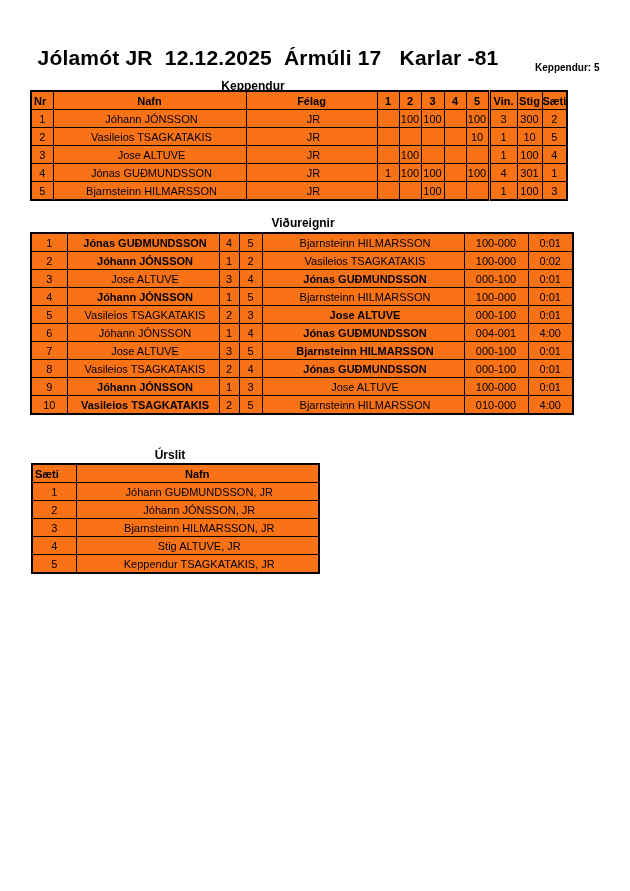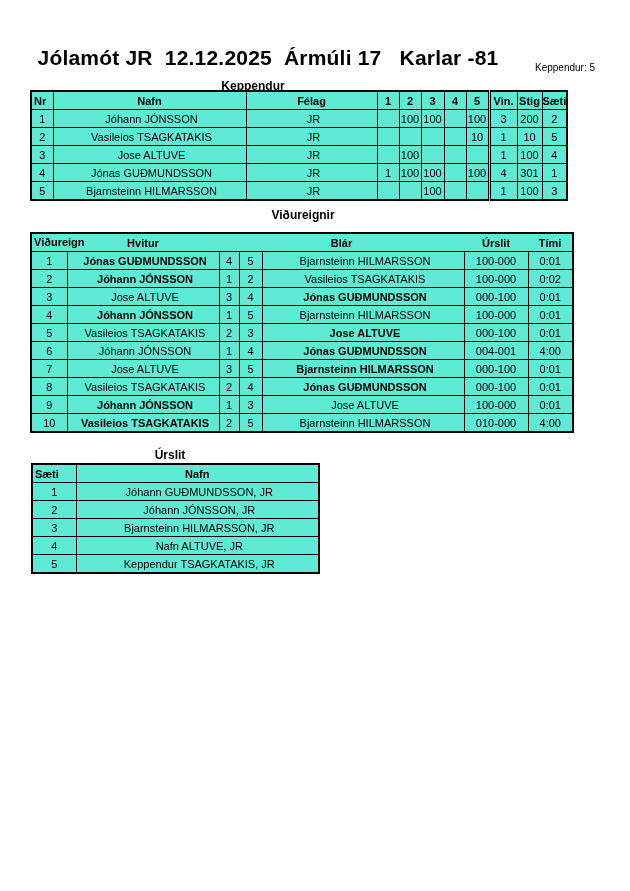--- a/index.html
+++ b/index.html
@@ -11,28 +11,28 @@
   .page-title {
     position:absolute; top:46px; left:0; width:536px;
     text-align:center; font-size:21px; font-weight:bold;
     white-space:pre; letter-spacing:0.2px;
   }
   .section-title {
     position:absolute; transform:translateX(-50%);
     font-size:12px; font-weight:bold; white-space:nowrap;
   }
   .st-keppendur  { top:79px;  left:253px; }
-  .st-vidureign  { top:208px; left:303px; }
+  .st-vidureign  { top:216px; left:303px; }
   .st-urslit     { top:448px; left:170px; }
   .kepp-count {
-    position:absolute; top:62px; left:535px; font-size:10px; white-space:nowrap;
+    position:absolute; top:62px; left:535px; font-size:10px; white-space:nowrap;font-weight:bold;
   }
   table.t {
     position:absolute; border-collapse:collapse; table-layout:fixed;
-    border:2px solid #000; background:#5eead4;
+    border:2px solid #000; background:#f97316;
   }
   table.t td, table.t th {
     border:1px solid #000; height:17px; font-size:11px;
     padding:0; overflow:hidden; white-space:nowrap; font-weight:normal;
     text-align:center; vertical-align:middle;
   }
   table.t th { font-weight:bold; }
   .al { text-align:center; padding-left:6px !important; padding-right:2px !important; }
   .hl { text-align:left !important; padding-left:2px !important; }
   .sep { border-left:3px double #000 !important; }
@@ -83,21 +83,21 @@
   <tr>
     <td>1</td>
     <td class="al">Jóhann JÓNSSON</td>
     <td class="al">JR</td>
     <td></td>
     <td>100</td>
     <td>100</td>
     <td></td>
     <td>100</td>
     <td class="sep">3</td>
-    <td>200</td>
+    <td>300</td>
     <td>2</td>
   </tr>
   <tr>
     <td>2</td>
     <td class="al">Vasileios TSAGKATAKIS</td>
     <td class="al">JR</td>
     <td></td>
     <td></td>
     <td></td>
     <td></td>
@@ -154,29 +154,20 @@
   <colgroup>
     <col style="width:36px">
       <col style="width:152px">
       <col style="width:20px">
       <col style="width:23px">
     <col style="width:202px">
       <col style="width:64px">
       <col style="width:45px">
   </colgroup>
   <tbody>
-      <tr class="hdr-open">
-    <th>
-          <span class="ovl">Viðureign</span>
-        </th>
-    <th>Hvitur</th>
-    <th colspan="3">Blár</th>
-    <th>Úrslit</th>
-    <th>Tími</th>
-  </tr>
   <tr>
     <td>1</td>
     <td class="al bold">Jónas GUÐMUNDSSON</td>
     <td>4</td>
     <td>5</td>
     <td class="al">Bjarnsteinn HILMARSSON</td>
     <td>100-000</td>
     <td>0:01</td>
   </tr>
   <tr>
@@ -282,20 +273,20 @@
   <tr>
     <td>2</td>
     <td class="al">Jóhann JÓNSSON, JR</td>
   </tr>
   <tr>
     <td>3</td>
     <td class="al">Bjarnsteinn HILMARSSON, JR</td>
   </tr>
   <tr>
     <td>4</td>
-    <td class="al">Nafn ALTUVE, JR</td>
+    <td class="al">Stig ALTUVE, JR</td>
   </tr>
   <tr>
     <td>5</td>
     <td class="al">Keppendur TSAGKATAKIS, JR</td>
   </tr>
 </tbody>
   </table>
 
 </body></html>

